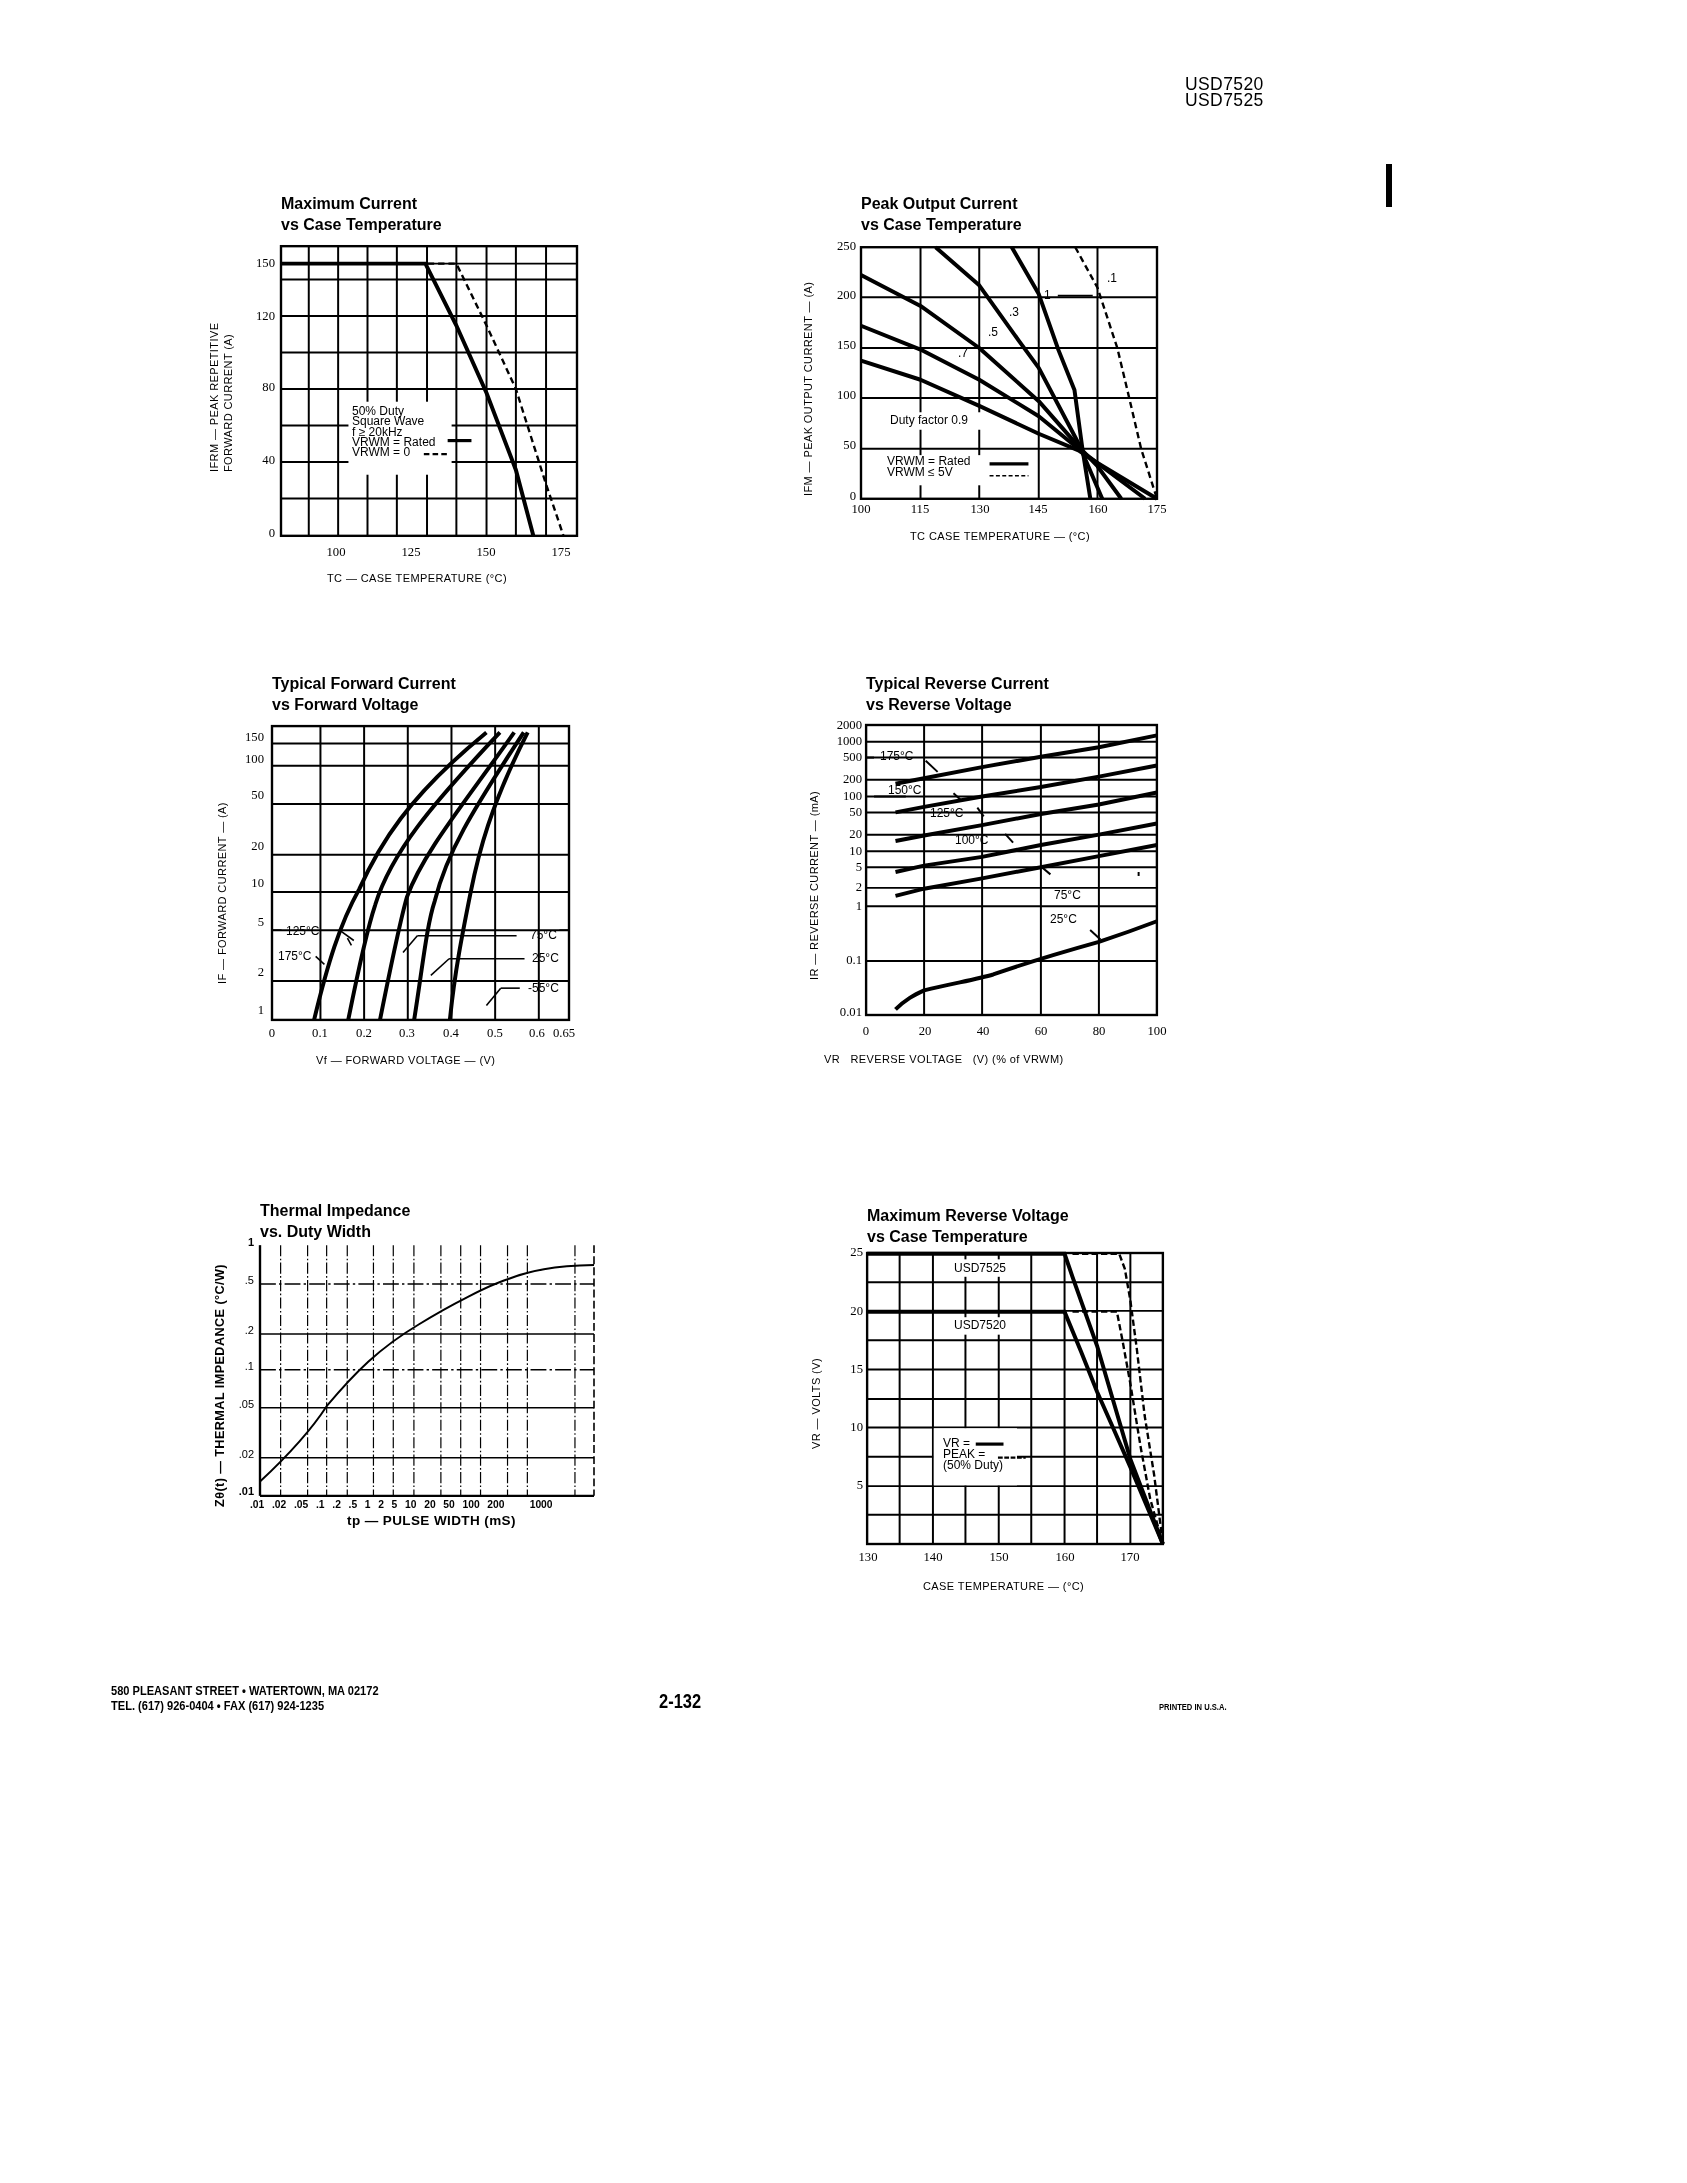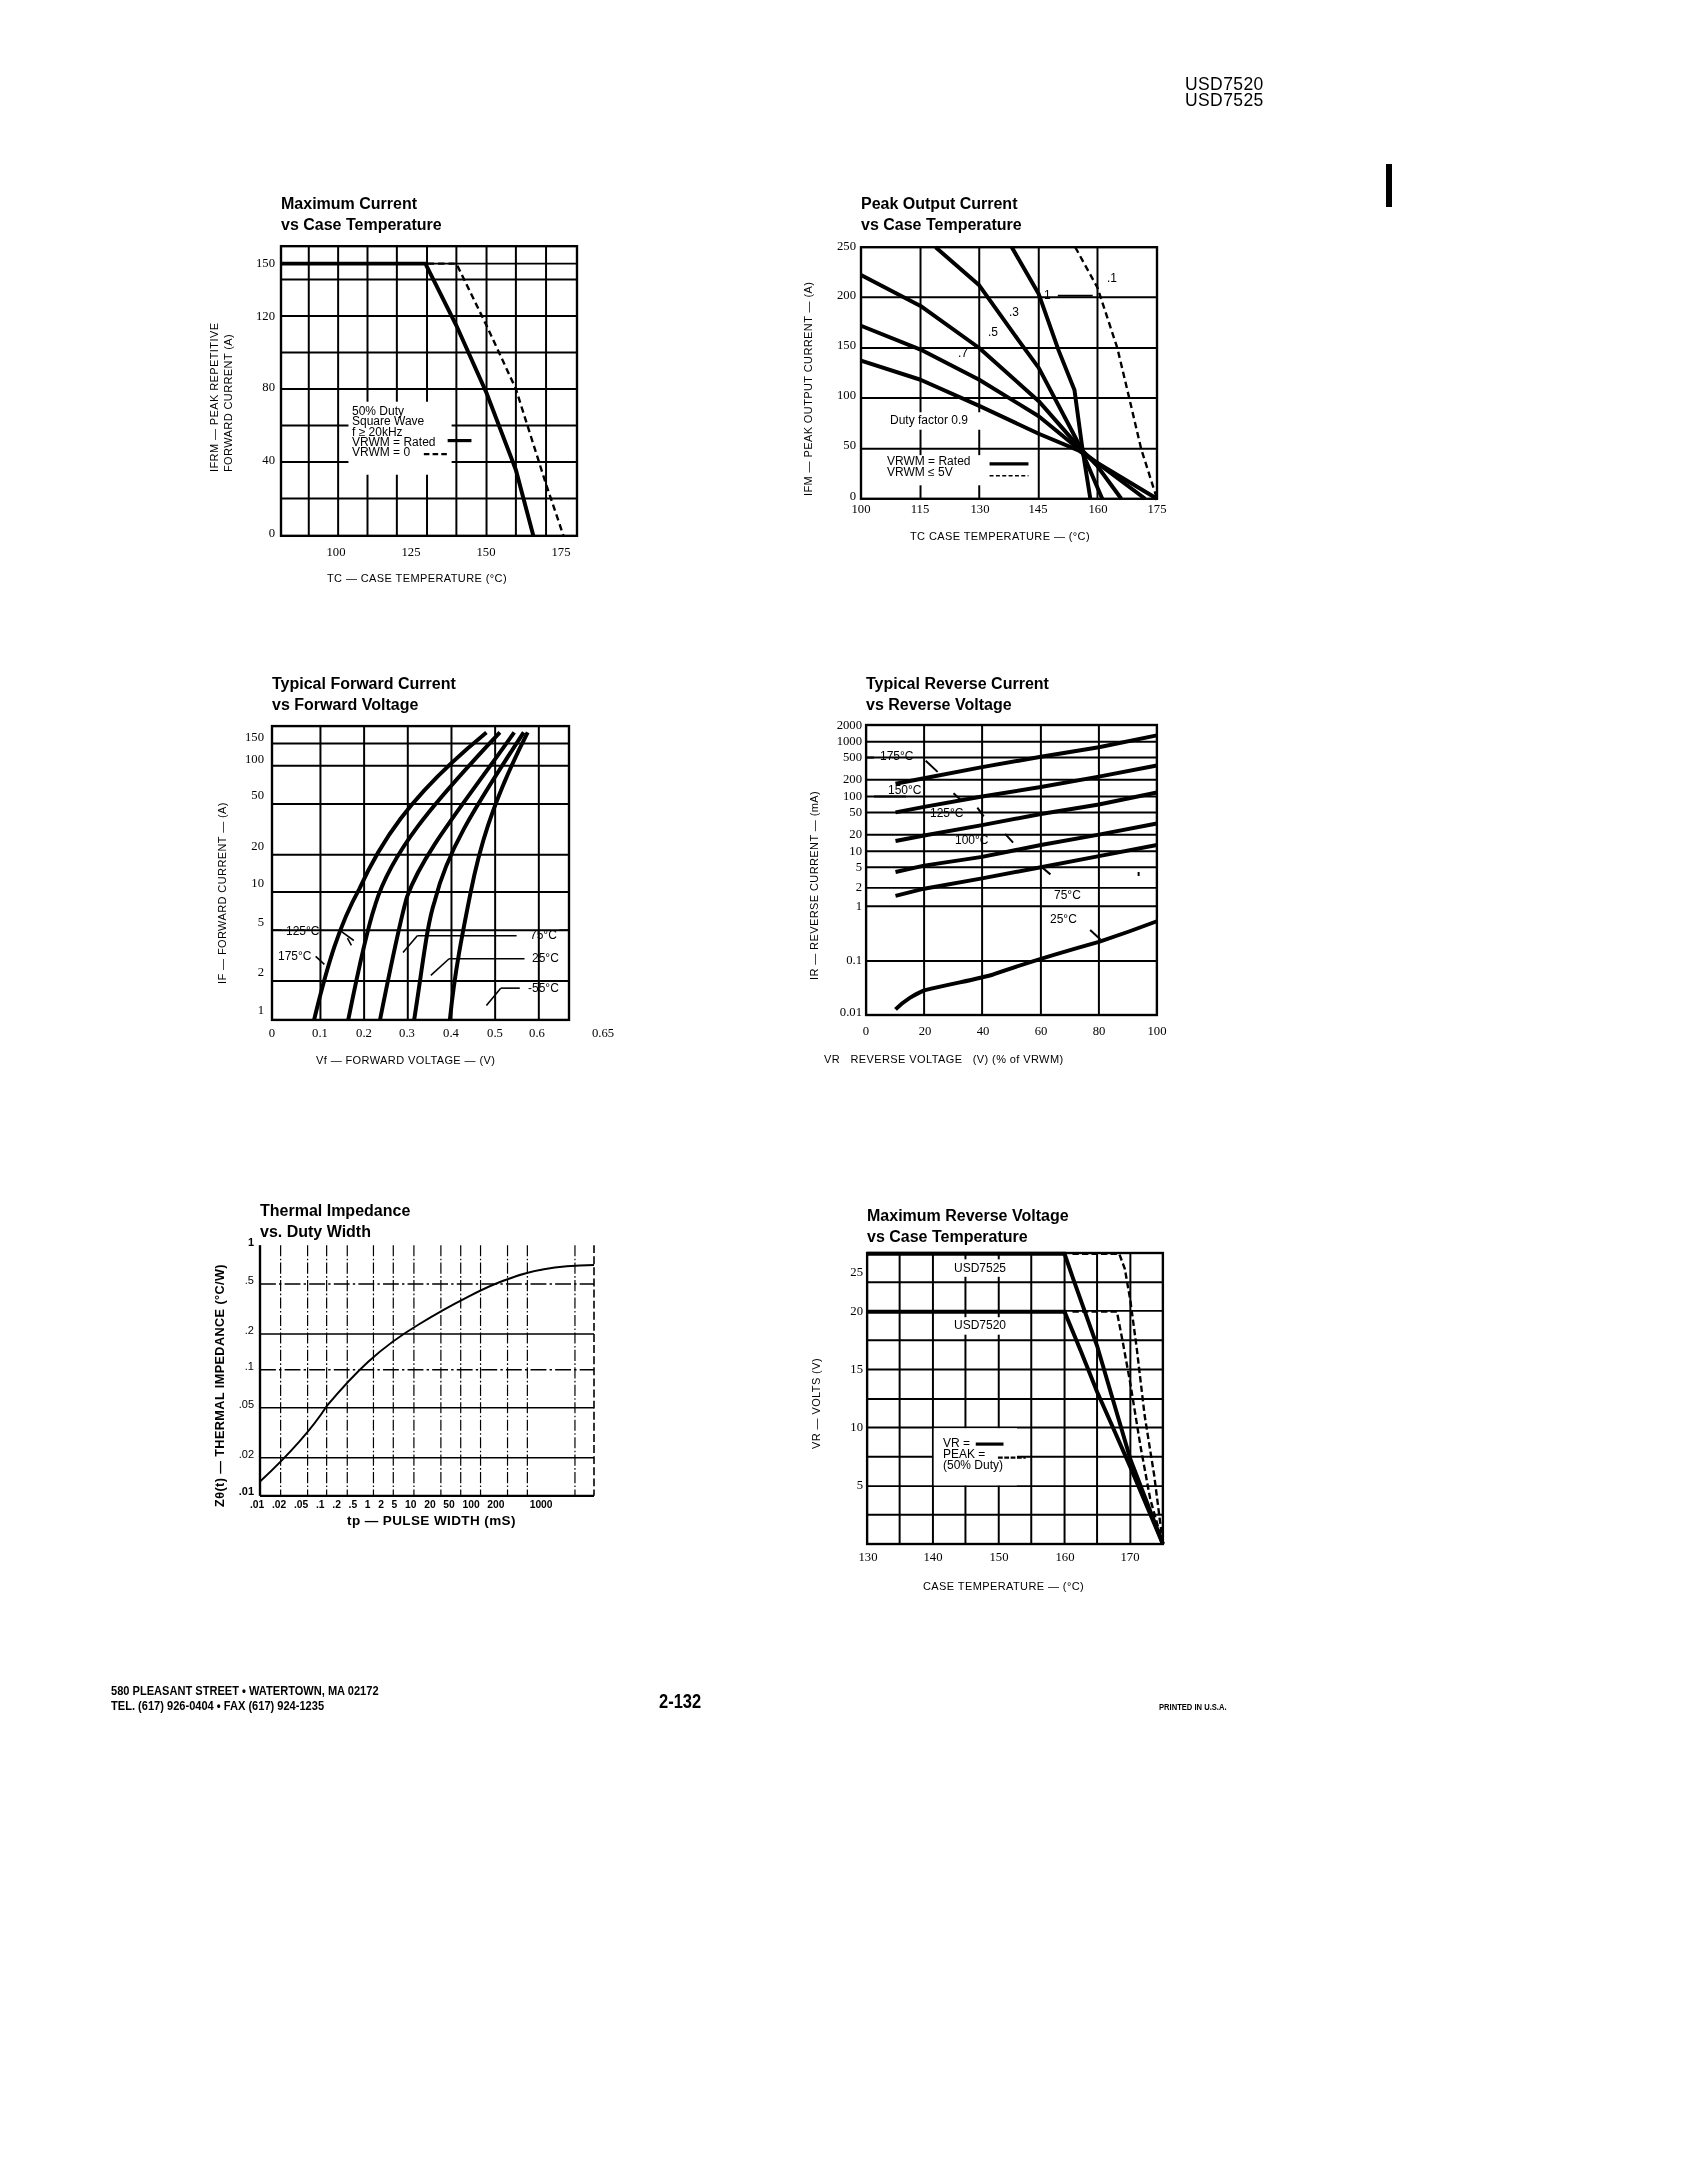--- a/index.html
+++ b/index.html
@@ -167,21 +167,21 @@
   <div class="tick right" style="left:216px; top:915px;">5</div>
   <div class="tick right" style="left:216px; top:965px;">2</div>
   <div class="tick right" style="left:216px; top:1003px;">1</div>
   <div class="tick center" style="left:272px; top:1026px;">0</div>
   <div class="tick center" style="left:320px; top:1026px;">0.1</div>
   <div class="tick center" style="left:364px; top:1026px;">0.2</div>
   <div class="tick center" style="left:407px; top:1026px;">0.3</div>
   <div class="tick center" style="left:451px; top:1026px;">0.4</div>
   <div class="tick center" style="left:495px; top:1026px;">0.5</div>
   <div class="tick center" style="left:537px; top:1026px;">0.6</div>
-  <div class="tick center" style="left:564px; top:1026px;padding-left:39px;">0.65</div>
+  <div class="tick center" style="left:564px; top:1026px;">0.65</div>
   <div class="axis-title" style="left:316px; top:1054px;">Vf — FORWARD VOLTAGE — (V)</div>
 
   <svg class="plot" style="left:272px; top:726px;" width="297" height="294" viewBox="0 0 374 370">
     <g stroke="#000" fill="none">
       <rect x="0" y="0" width="374" height="370" stroke-width="3"></rect>
       <g stroke-width="2.5">
         <line x1="61" y1="0" x2="61" y2="370"></line>
           <line x1="116" y1="0" x2="116" y2="370"></line>
         <line x1="171" y1="0" x2="171" y2="370"></line>
           <line x1="226" y1="0" x2="226" y2="370"></line>
@@ -365,21 +365,21 @@
     </g>
   </svg>
 </div>
 
 <div>
   <div class="chart-title" style="left:867px; top:1205px; width:296px;">
     <div>Maximum Reverse Voltage</div>
     <div>vs Case Temperature</div>
   </div>
   <div class="axis-title vertical" style="left:810px; top:1449px;">VR — VOLTS (V)</div>
-  <div class="tick right" style="left:815px; top:1245px;margin-top:20px;">25</div>
+  <div class="tick right" style="left:815px; top:1245px;">25</div>
   <div class="tick right" style="left:815px; top:1304px;">20</div>
   <div class="tick right" style="left:815px; top:1362px;">15</div>
   <div class="tick right" style="left:815px; top:1420px;">10</div>
   <div class="tick right" style="left:815px; top:1478px;">5</div>
   <div class="tick center" style="left:868px; top:1550px;">130</div>
   <div class="tick center" style="left:933px; top:1550px;">140</div>
   <div class="tick center" style="left:999px; top:1550px;">150</div>
   <div class="tick center" style="left:1065px; top:1550px;">160</div>
   <div class="tick center" style="left:1130px; top:1550px;">170</div>
   <div class="axis-title" style="left:923px; top:1580px;">CASE TEMPERATURE — (°C)</div>

